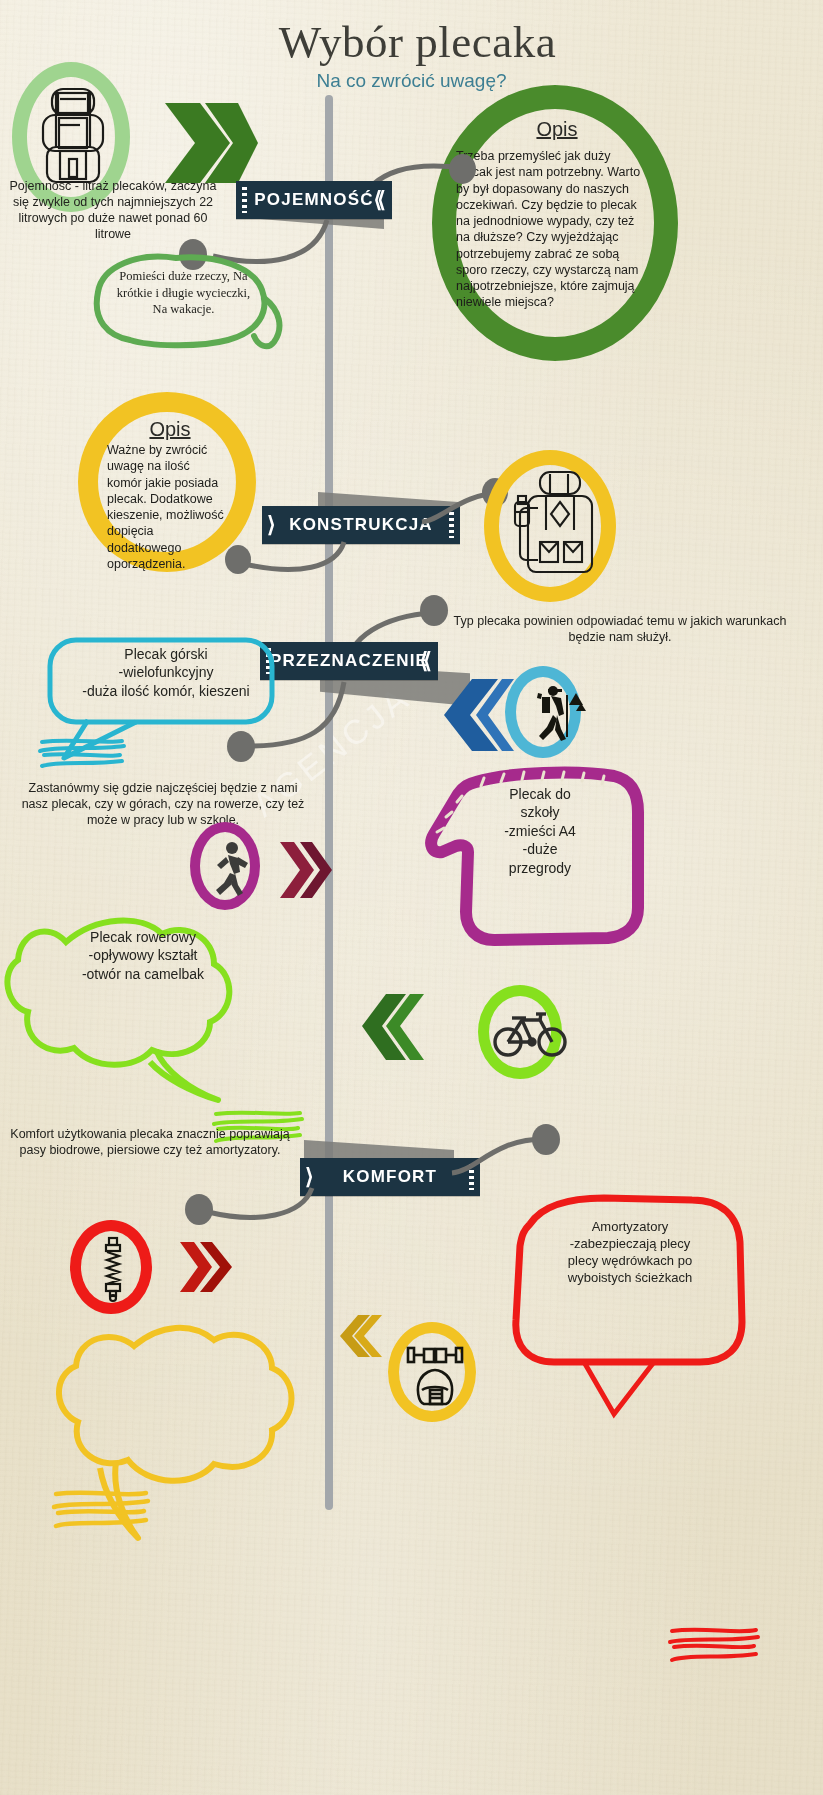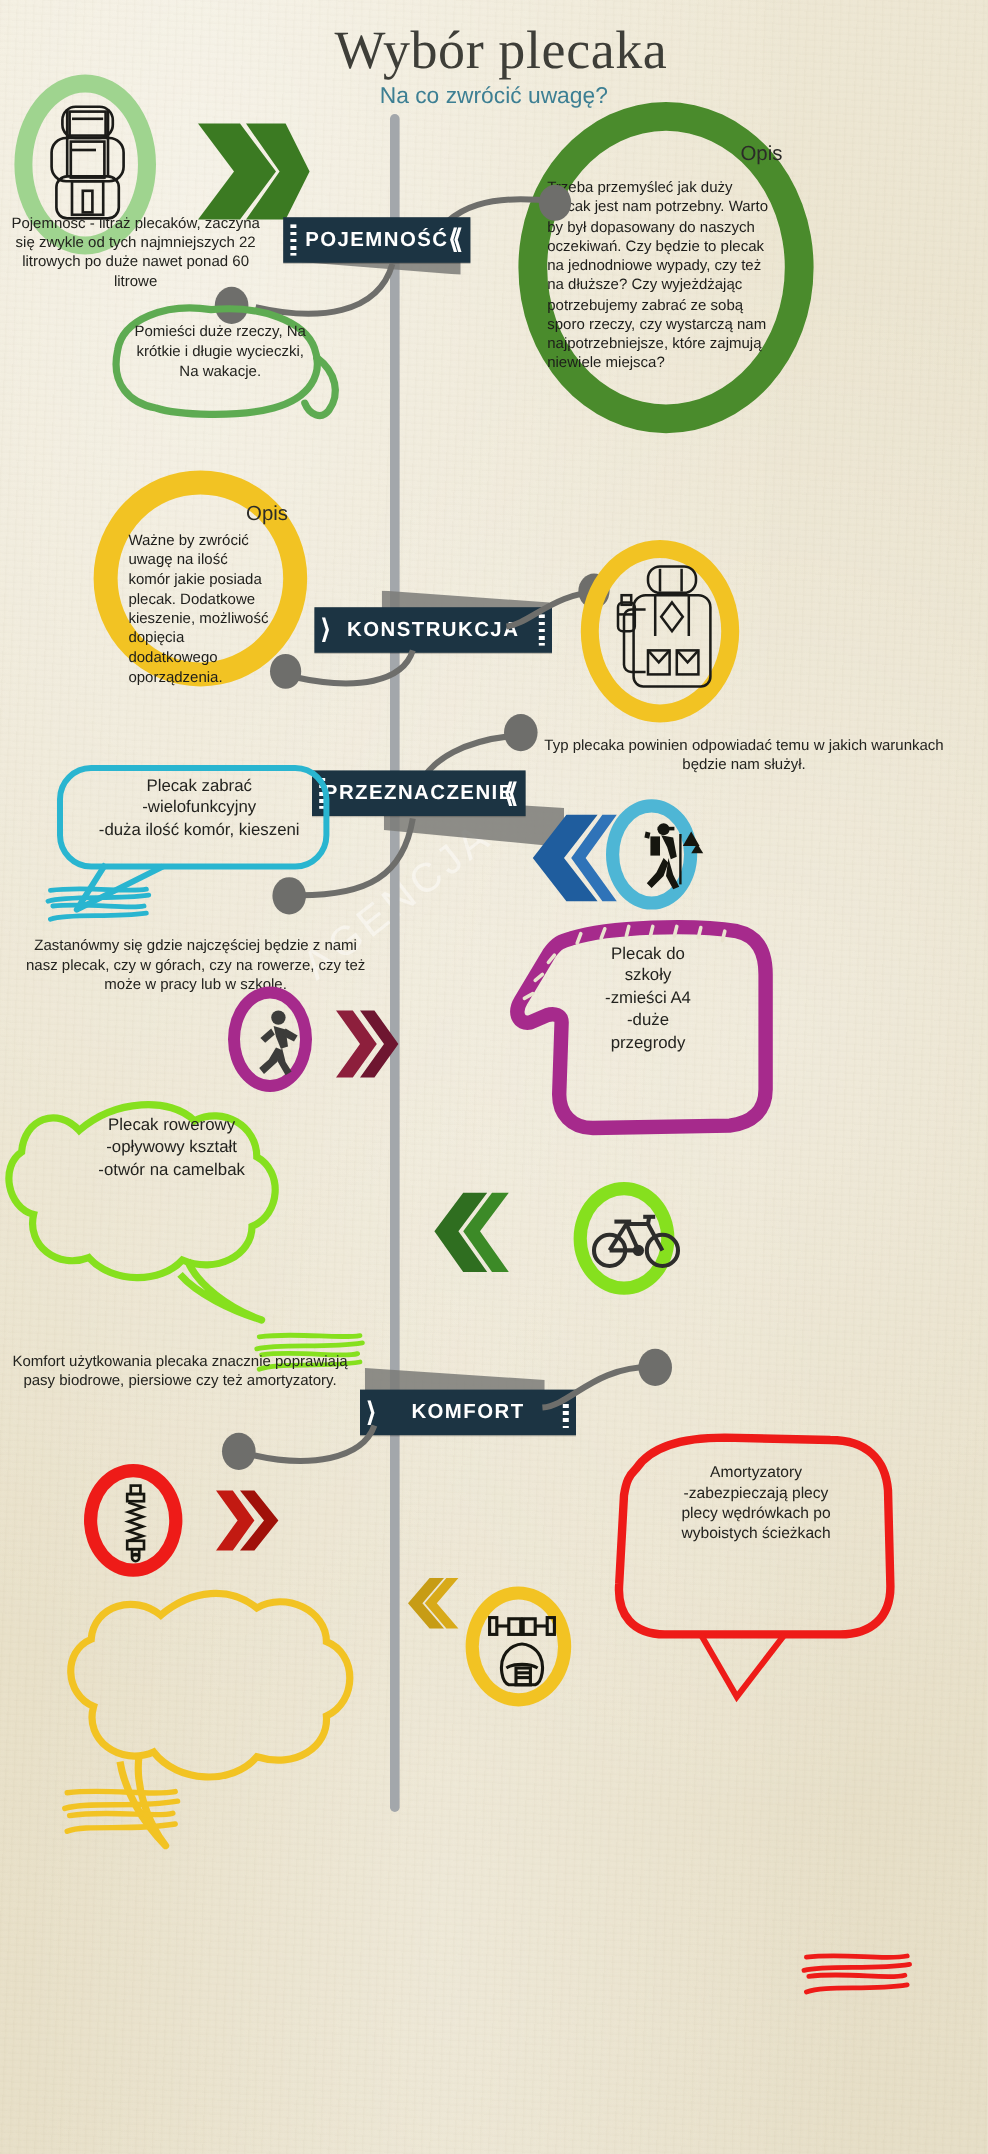--- a/index.html
+++ b/index.html
@@ -109,23 +109,24 @@
   }
   .bubble-text{
     position:absolute;
     text-align:center;
     color:#23231f;
     font-size:14px;
     line-height:1.32;
   }
   .opis{
     position:absolute;
-    font-size:17px;
+    font-size:20px;
     color:#2b2b28;
-    text-align:right;
+    text-align:center;
+    text-decoration:underline;
   }
   .opis-body{
     position:absolute;
     font-size:12.5px;
     line-height:1.3;
     color:#1d1d1a;
   }
 
   
   #watermark{
@@ -195,21 +196,21 @@
 
   <svg class="abs" style="left:205px;top:218px;" width="125" height="55" viewBox="0 0 125 55">
     <path d="M122 2 C110 44, 60 50, 8 38" fill="none" stroke="#6e6e6b" stroke-width="5"></path>
   </svg>
   <div class="dot" style="left:179px;top:239px;width:28px;height:31px;"></div>
 
   <svg class="abs" style="left:78px;top:250px;" width="210" height="120" viewBox="0 0 210 120">
     <path d="M98 8 C60 2 24 16 20 42 C14 70 30 86 52 90 C70 96 120 98 150 90 C180 82 192 62 184 40 C176 18 140 4 98 8 Z" fill="none" stroke="#5eab52" stroke-width="6" stroke-linecap="round"></path>
     <path d="M186 48 C202 60 206 78 196 92 C190 100 180 96 176 86" fill="none" stroke="#5eab52" stroke-width="6" stroke-linecap="round"></path>
   </svg>
-  <div class="bubble-text" style="left:96px;top:268px;width:175px;font-size:12.5px;">
+  <div class="bubble-text" style="left:96px;top:268px;width:175px;font-size:12.5px;font-family:Liberation Serif, serif;">
     <div>Pomieści duże rzeczy, Na</div>
     <div>krótkie i długie wycieczki,</div>
     <div>Na wakacje.</div>
   </div>
 
   <div class="ring" style="left:78px;top:392px;width:178px;height:180px;border:20px solid #f2c323;"></div>
   <div class="opis" style="left:100px;top:418px;width:140px;">Opis</div>
   <div class="opis-body" style="left:107px;top:442px;width:118px;">Ważne by zwrócić uwagę na ilość komór jakie posiada plecak. Dodatkowe kieszenie, możliwość dopięcia dodatkowego oporządzenia.</div>
 
   <div class="ribbon-shadow" style="left:318px;top:492px;width:140px;height:42px;clip-path:polygon(0 0,100% 24%,100% 100%,0 64%);"></div>
@@ -262,21 +263,21 @@
     <span>PRZEZNACZENIE</span>
     <span class="notch" style="left:6px;"></span>
     <span class="chev-mark" style="right:5px;">⟪</span>
   </div>
 
   <svg class="abs" style="left:44px;top:634px;" width="240" height="130" viewBox="0 0 240 130">
     <rect x="6" y="6" width="222" height="82" rx="26" fill="none" stroke="#29b5d0" stroke-width="5"></rect>
     <path d="M44 86 L20 124 L92 88" fill="none" stroke="#29b5d0" stroke-width="5" stroke-linejoin="round"></path>
   </svg>
   <div class="bubble-text" style="left:52px;top:645px;width:228px;">
-    <div>Plecak zabrać</div>
+    <div>Plecak górski</div>
     <div>-wielofunkcyjny</div>
     <div>-duża ilość komór, kieszeni</div>
   </div>
 
   <svg class="abs" style="left:36px;top:736px;" width="92" height="36" viewBox="0 0 92 36">
     <g fill="none" stroke="#29b5d0" stroke-width="4" stroke-linecap="round">
       <path d="M6 6 C34 2, 70 8, 86 5"></path>
       <path d="M88 10 C60 14, 22 10, 4 15"></path>
       <path d="M8 19 C36 16, 72 22, 84 19"></path>
       <path d="M86 25 C56 29, 22 25, 6 30"></path>

